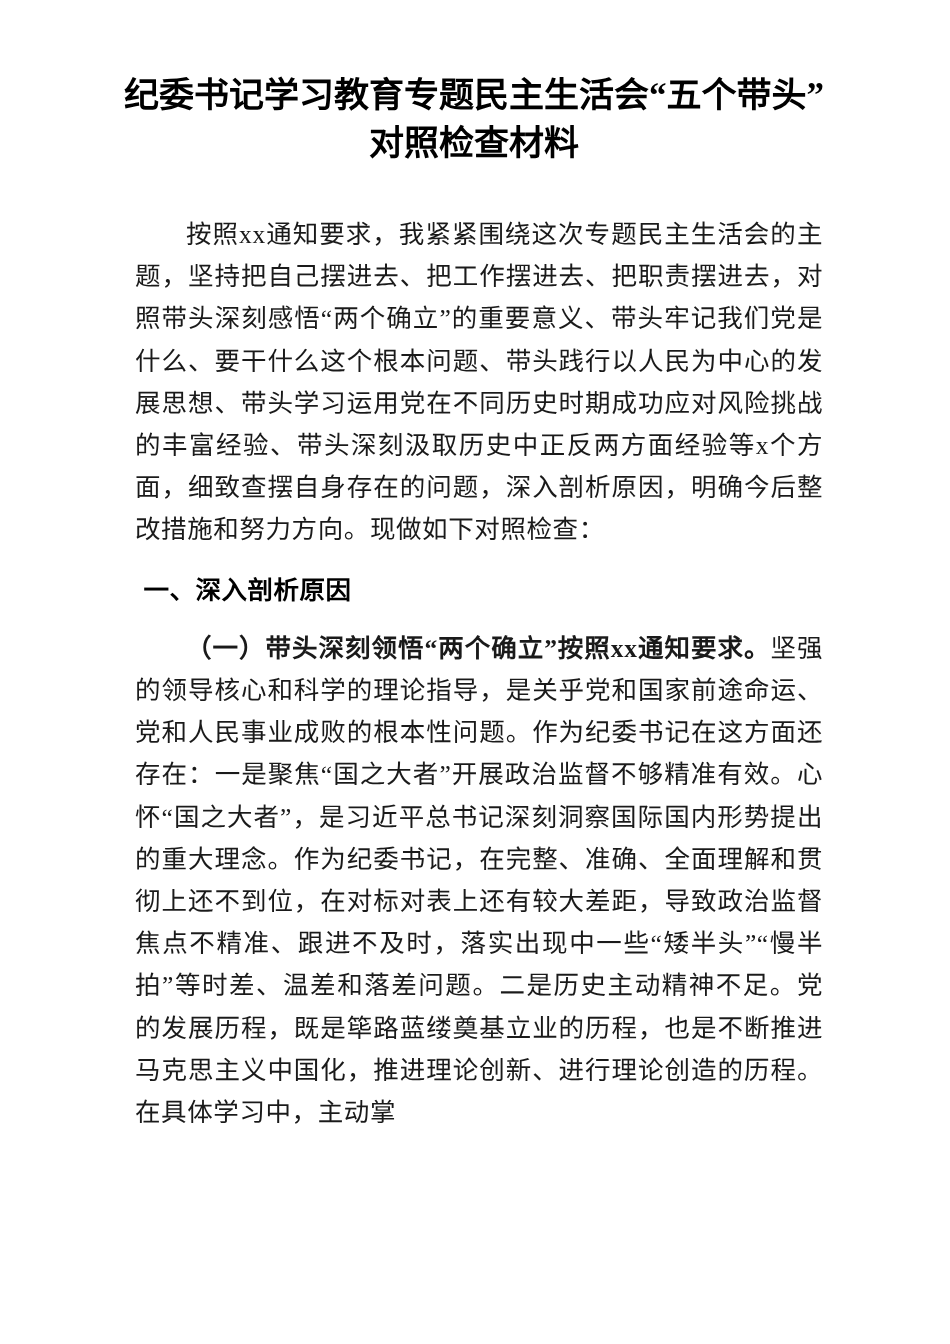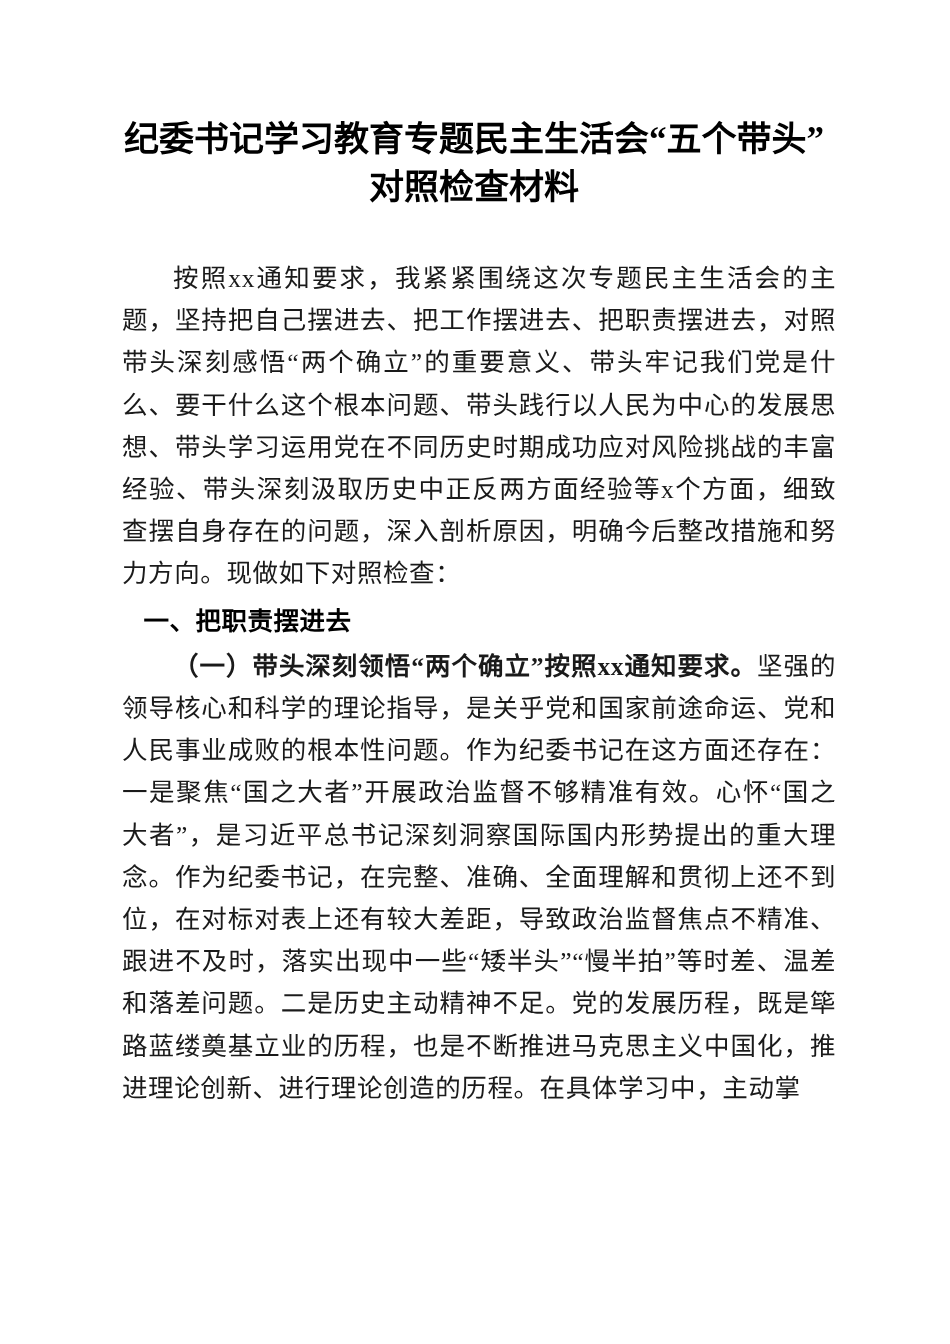--- a/index.html
+++ b/index.html
@@ -29,34 +29,34 @@
   
   .doc-title {
     font-family: "Liberation Serif", "DejaVu Serif", serif;
     font-weight: bold;
     font-size: 35px;
     line-height: 48px;
     text-align: center;
     color: #000000;
     letter-spacing: 0px;
     margin: 0;
-    padding-top: 116px;
+    padding-top: 72px;
     width: 700px;
     margin-left: 6px;
   }
 
   
   .body-p {
     font-family: "Liberation Serif", "DejaVu Serif", serif;
     font-size: 25.5px;
     line-height: 42.2px;
     color: #1a1a1a;
     text-align: justify;
     text-justify: inter-ideograph;
-    margin: 4px;
+    margin: 17px;
     text-indent: 2em;
     letter-spacing: 0.6px;
     -webkit-font-smoothing: antialiased;
   }
 
   .body-p.first {
     margin-top: 46px;
   }
 
   
@@ -79,18 +79,18 @@
 </head>
 <body>
 
 <div class="page">
   <div class="page-inner">
 
     <h1 class="doc-title">纪委书记学习教育专题民主生活会“五个带头”对照检查材料</h1>
 
     <p class="body-p first">按照xx通知要求，我紧紧围绕这次专题民主生活会的主题，坚持把自己摆进去、把工作摆进去、把职责摆进去，对照带头深刻感悟“两个确立”的重要意义、带头牢记我们党是什么、要干什么这个根本问题、带头践行以人民为中心的发展思想、带头学习运用党在不同历史时期成功应对风险挑战的丰富经验、带头深刻汲取历史中正反两方面经验等x个方面，细致查摆自身存在的问题，深入剖析原因，明确今后整改措施和努力方向。现做如下对照检查：</p>
 
-    <h2 class="section-heading">一、把职责摆进去</h2>
+    <h2 class="section-heading">一、深入剖析原因</h2>
 
     <p class="body-p"><span class="lead-bold">（一）带头深刻领悟“两个确立”按照xx通知要求。</span><span>坚强的领导核心和科学的理论指导，是关乎党和国家前途命运、党和人民事业成败的根本性问题。作为纪委书记在这方面还存在：一是聚焦“国之大者”开展政治监督不够精准有效。心怀“国之大者”，是习近平总书记深刻洞察国际国内形势提出的重大理念。作为纪委书记，在完整、准确、全面理解和贯彻上还不到位，在对标对表上还有较大差距，导致政治监督焦点不精准、跟进不及时，落实出现中一些“矮半头”“慢半拍”等时差、温差和落差问题。二是历史主动精神不足。党的发展历程，既是筚路蓝缕奠基立业的历程，也是不断推进马克思主义中国化，推进理论创新、进行理论创造的历程。在具体学习中，主动掌</span></p>
 
   </div>
 </div>
 
 </body></html>

